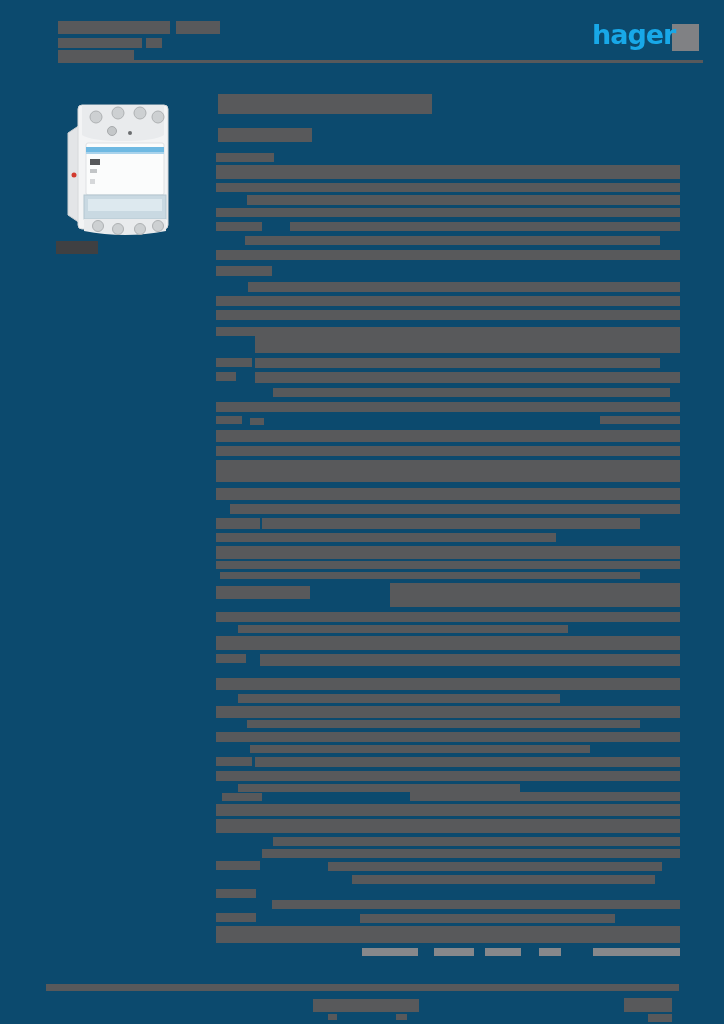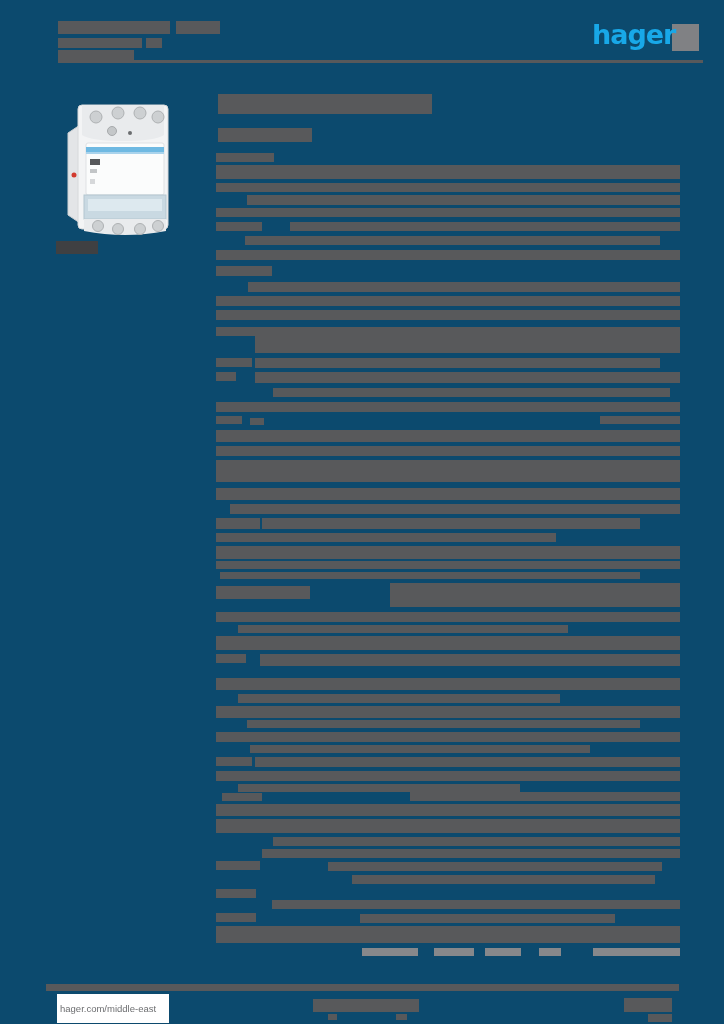--- a/index.html
+++ b/index.html
@@ -151,17 +151,14 @@
     <rect x="24" y="100" width="82" height="24" fill="#c9d9e2" stroke="#b4c6d0"></rect>
     <rect x="28" y="104" width="74" height="12" fill="#dde9ef"></rect>
 
     <path d="M24,124 h82 v12 q-41,8 -82,0 z" fill="#e9ebed"></path>
     <circle cx="38" cy="131" r="5.5" fill="#cdd0d2" stroke="#aeb1b3"></circle>
     <circle cx="58" cy="134" r="5.5" fill="#cdd0d2" stroke="#aeb1b3"></circle>
     <circle cx="80" cy="134" r="5.5" fill="#cdd0d2" stroke="#aeb1b3"></circle>
     <circle cx="98" cy="131" r="5.5" fill="#cdd0d2" stroke="#aeb1b3"></circle>
   </svg>
 
-  <div class="footer-linkbox">
-    <a href="#" class="footer-link" style="color: rgb(109, 110, 112);">hager.com/middle-east</a>
-  </div>
 
 </div>
 
 </body></html>

